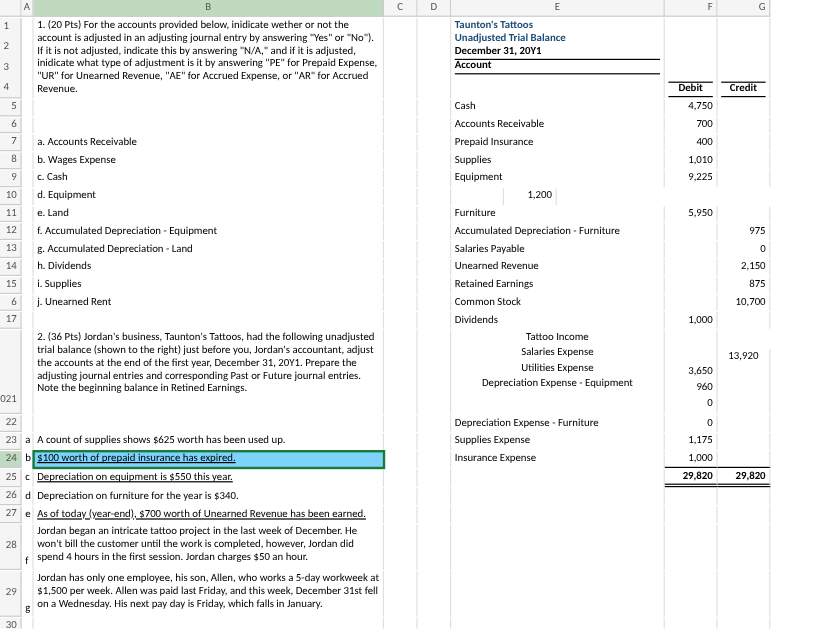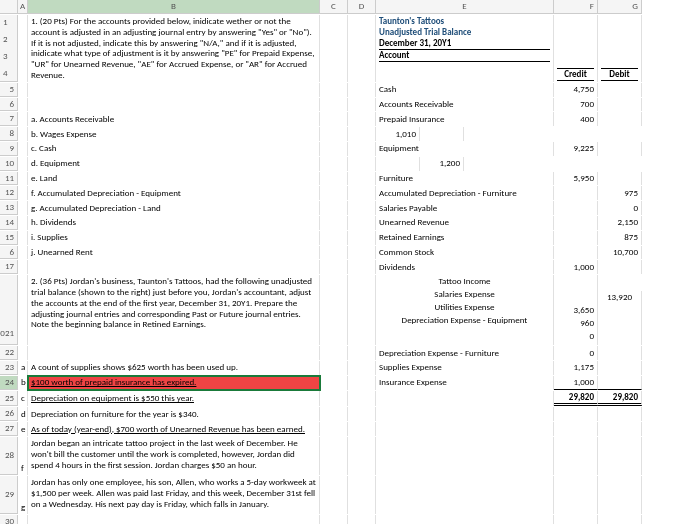--- a/index.html
+++ b/index.html
@@ -17,21 +17,21 @@
 .col-e { width:178px; min-width:178px; }
 .col-f { width:44px; min-width:44px; justify-content:flex-end; }
 .col-g { width:44px; min-width:44px; justify-content:flex-end; }
 .inst { white-space:normal; }
 .wrap .cell { align-items:flex-start; }
 .center { justify-content:center; }
 .bold { font-weight:700; }
 .bt { border-top:1px solid #000; }
 .bb { border-bottom:1px solid #000; }
 .sel-col { background:#d4e6d4; }
-.sel-cell { outline:2px solid #1a7a3a; outline-offset:-1px; background:#ef4444; }
+.sel-cell { outline:2px solid #1a7a3a; outline-offset:-1px; background:#7dd3fc; }
 .col-b-head.sel-col { background:#c0dac0; }
 </style>
 </head>
 <body>
 
 <div class="grid">
 
 <div class="row col-head">
   <div class="cell hdl row-head"></div>
   <div class="cell hdl col-a">A</div>
@@ -55,26 +55,26 @@
   <div class="cell col-c"></div>
   <div class="cell col-d"></div>
   <div class="cell col-e" style="flex-direction:column;align-items:flex-start;justify-content:flex-start;">
     <span class="bold" style="color:#1f4e79">Taunton's Tattoos</span>
     <span class="bold" style="color:#1f4e79">Unadjusted Trial Balance</span>
     <span class="bold" style="color:#000">December 31, 20Y1</span>
     <div style="display:flex;width:100%;border-top:1px solid #000;border-bottom:1px solid #000;margin-top:1px;">
       <span class="bold" style="flex:1">Account</span>
     </div>
   </div>
+  <div class="cell col-f" style="align-items:flex-end;">
+        <span class="bold bt bb" style="border-top:1px solid #000;border-bottom:1px solid #000;width:100%;text-align:center">Debit</span>
+      </div>
   <div class="cell col-g" style="align-items:flex-end;">
         <span class="bold" style="border-top:1px solid #000;border-bottom:1px solid #000;width:100%;text-align:center">Credit</span>
       </div>
-  <div class="cell col-f" style="align-items:flex-end;">
-        <span class="bold bt bb" style="border-top:1px solid #000;border-bottom:1px solid #000;width:100%;text-align:center">Debit</span>
-      </div>
 </div>
 
 <div class="row">
       <div class="cell hdl row-head">5</div>
       <div class="cell col-a"></div>
       <div class="cell col-b"></div>
       <div class="cell col-c"></div>
       <div class="cell col-d"></div>
       <div class="cell col-e">Cash</div>
       <div class="cell col-f">4,750</div>
@@ -99,20 +99,21 @@
       <div class="cell col-e">Prepaid Insurance</div>
       <div class="cell col-f">400</div>
       <div class="cell col-g"></div>
     </div>
 <div class="row">
       <div class="cell hdl row-head">8</div>
       <div class="cell col-a"></div>
       <div class="cell col-b">b. Wages Expense</div>
       <div class="cell col-c"></div>
       <div class="cell col-d"></div>
+      <div class="cell col-e">Supplies</div>
       <div class="cell col-f">1,010</div>
       <div class="cell col-g"></div>
     </div>
 <div class="row">
       <div class="cell hdl row-head">9</div>
       <div class="cell col-a"></div>
       <div class="cell col-b">c. Cash</div>
       <div class="cell col-c"></div>
       <div class="cell col-d"></div>
       <div class="cell col-e">Equipment</div>

